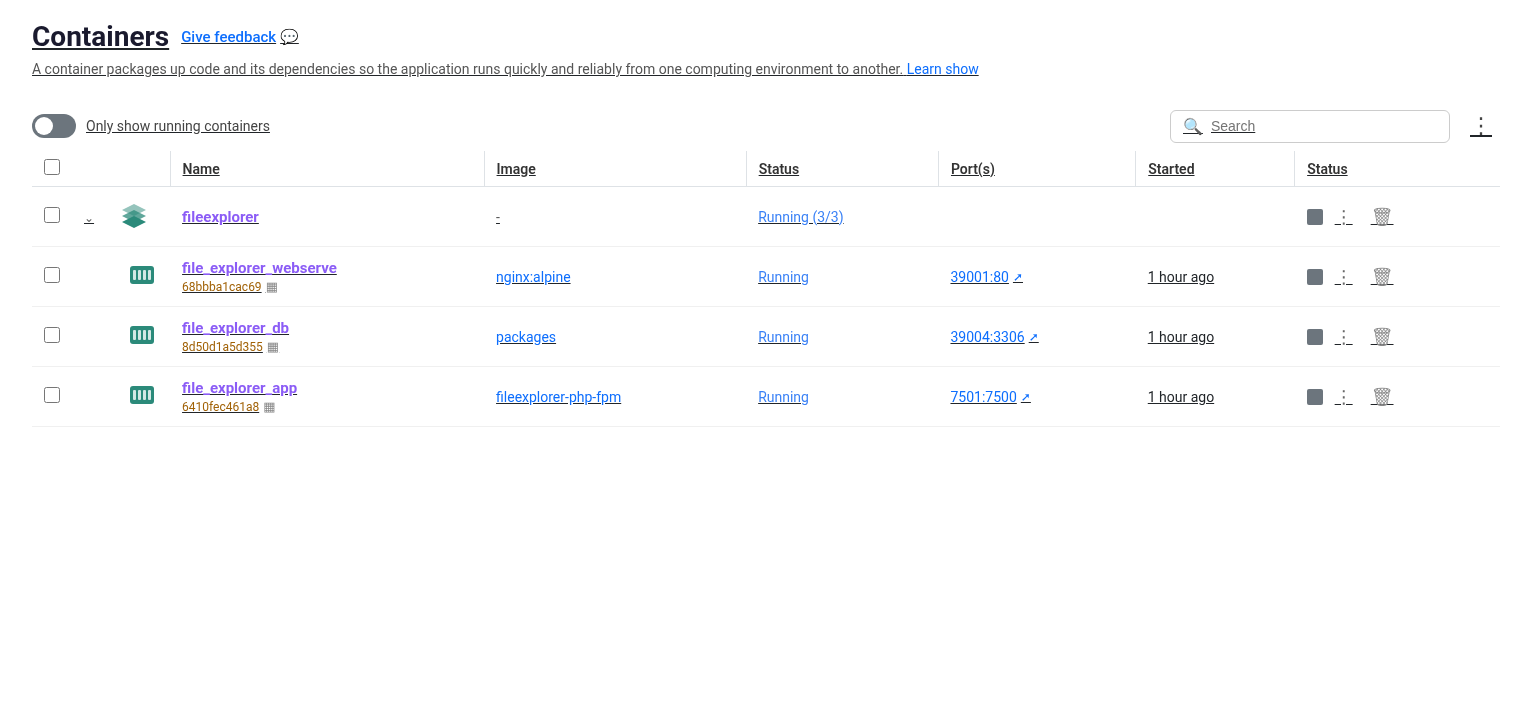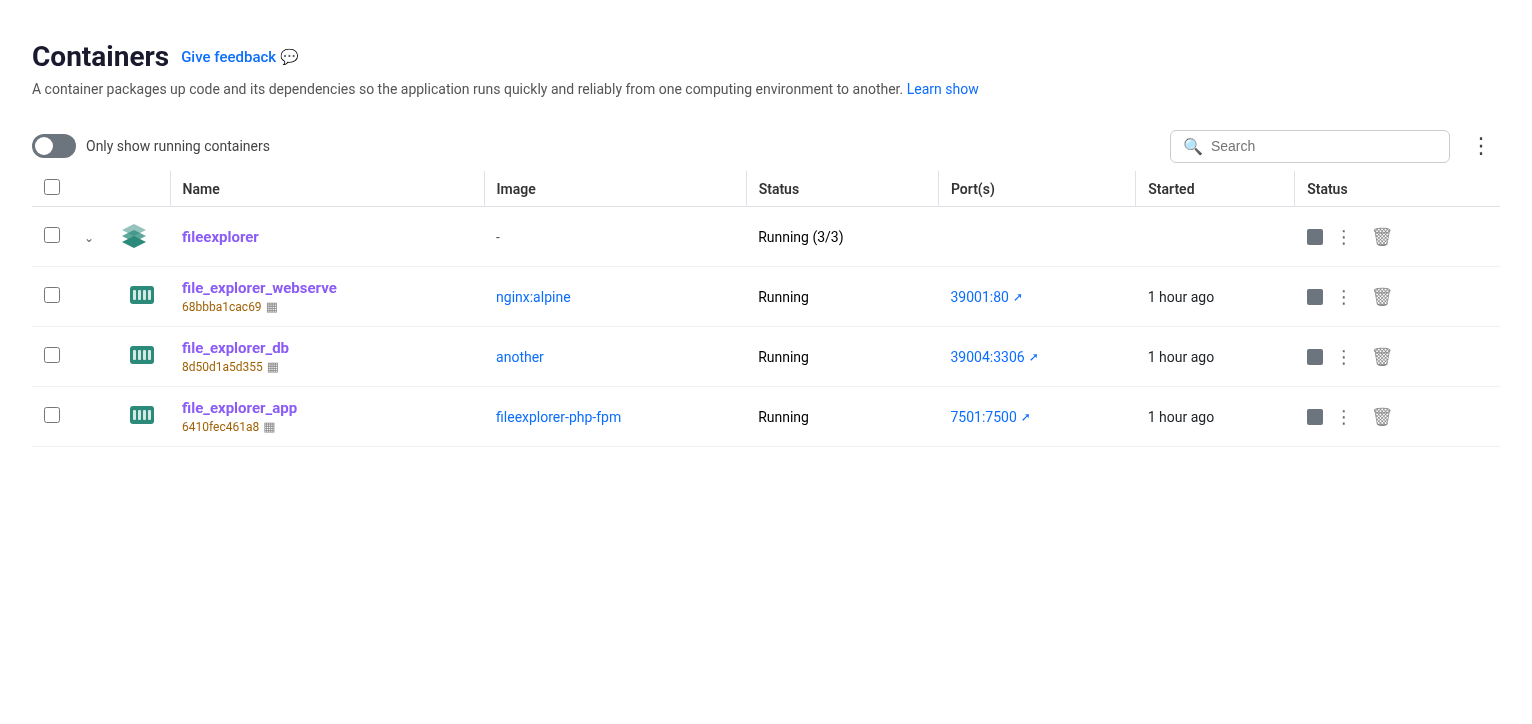--- a/index.html
+++ b/index.html
@@ -3,24 +3,25 @@
   <meta charset="utf-8">
   <style>
     * { box-sizing: border-box; margin: 0; padding: 0; }
     body {
       font-family: -apple-system, BlinkMacSystemFont, 'Segoe UI', Roboto, sans-serif;
       background: #f8f9fa;
       color: #212529;
       font-size: 14px;
     }
     .page-container {
-      padding: 40px 32px;
+      padding: 20px 32px;
       max-width: 1532px;
       background: #fff;
       min-height: 724px;
+      text-decoration: underline;
     }
     .header-row {
       display: flex;
       align-items: center;
       gap: 12px;
       margin-bottom: 8px;
     }
     .page-title {
       font-size: 28px;
       font-weight: 700;
@@ -179,21 +180,21 @@
 
     .expand-chevron {
       color: #666;
       cursor: pointer;
       font-size: 12px;
       user-select: none;
     }
 
     .status-badge {
       font-size: 14px;
-      color: #000000;
+      color: #3b82f6;
     }
 
     .link-blue {
       color: #0d6efd;
       text-decoration: none;
       display: flex;
       align-items: center;
       gap: 4px;
     }
     .ext-link-icon {
@@ -400,21 +401,21 @@
         <td>
           <div class="container-name-block">
             <span class="container-name">file_explorer_db</span>
             <div class="container-id-row">
               <span class="container-id">8d50d1a5d355</span>
               <span class="copy-icon">▦</span>
             </div>
           </div>
         </td>
         <td>
-          <a href="#" class="link-blue">another</a>
+          <a href="#" class="link-blue">packages</a>
         </td>
         <td>
           <span class="status-badge">Running</span>
         </td>
         <td>
           <a href="#" class="link-blue">
             39004:3306
             <span class="ext-link-icon">➚</span>
           </a>
         </td>

